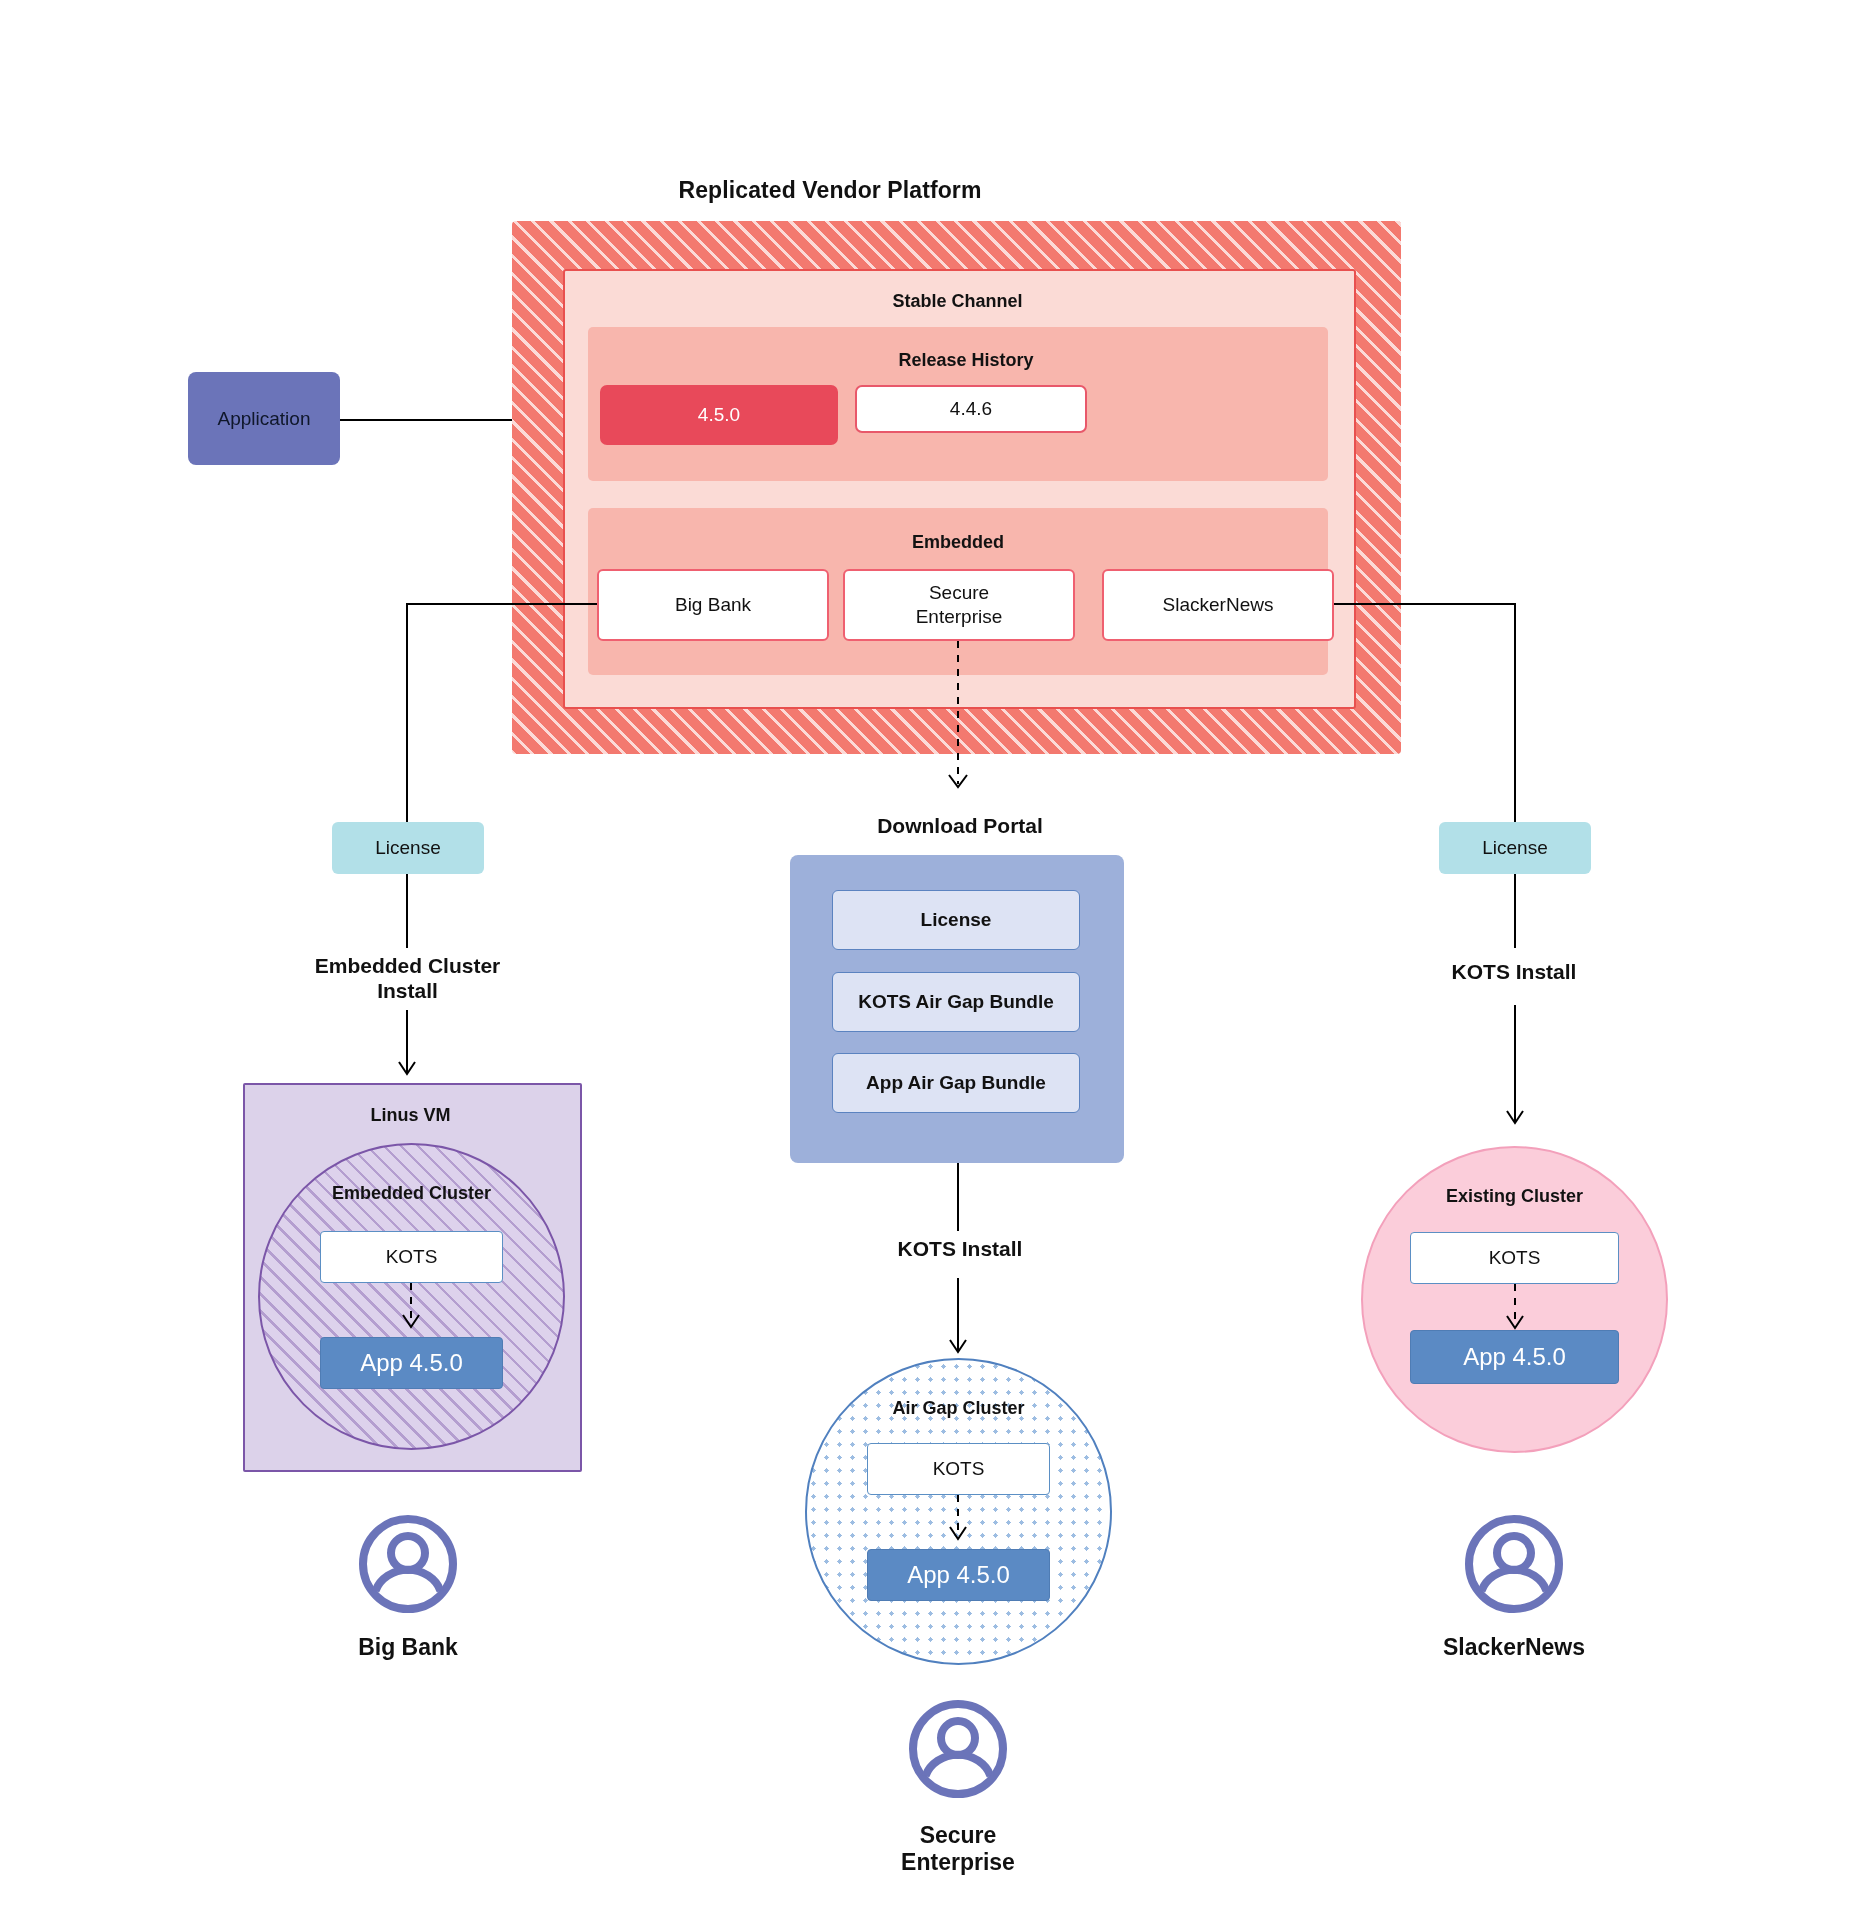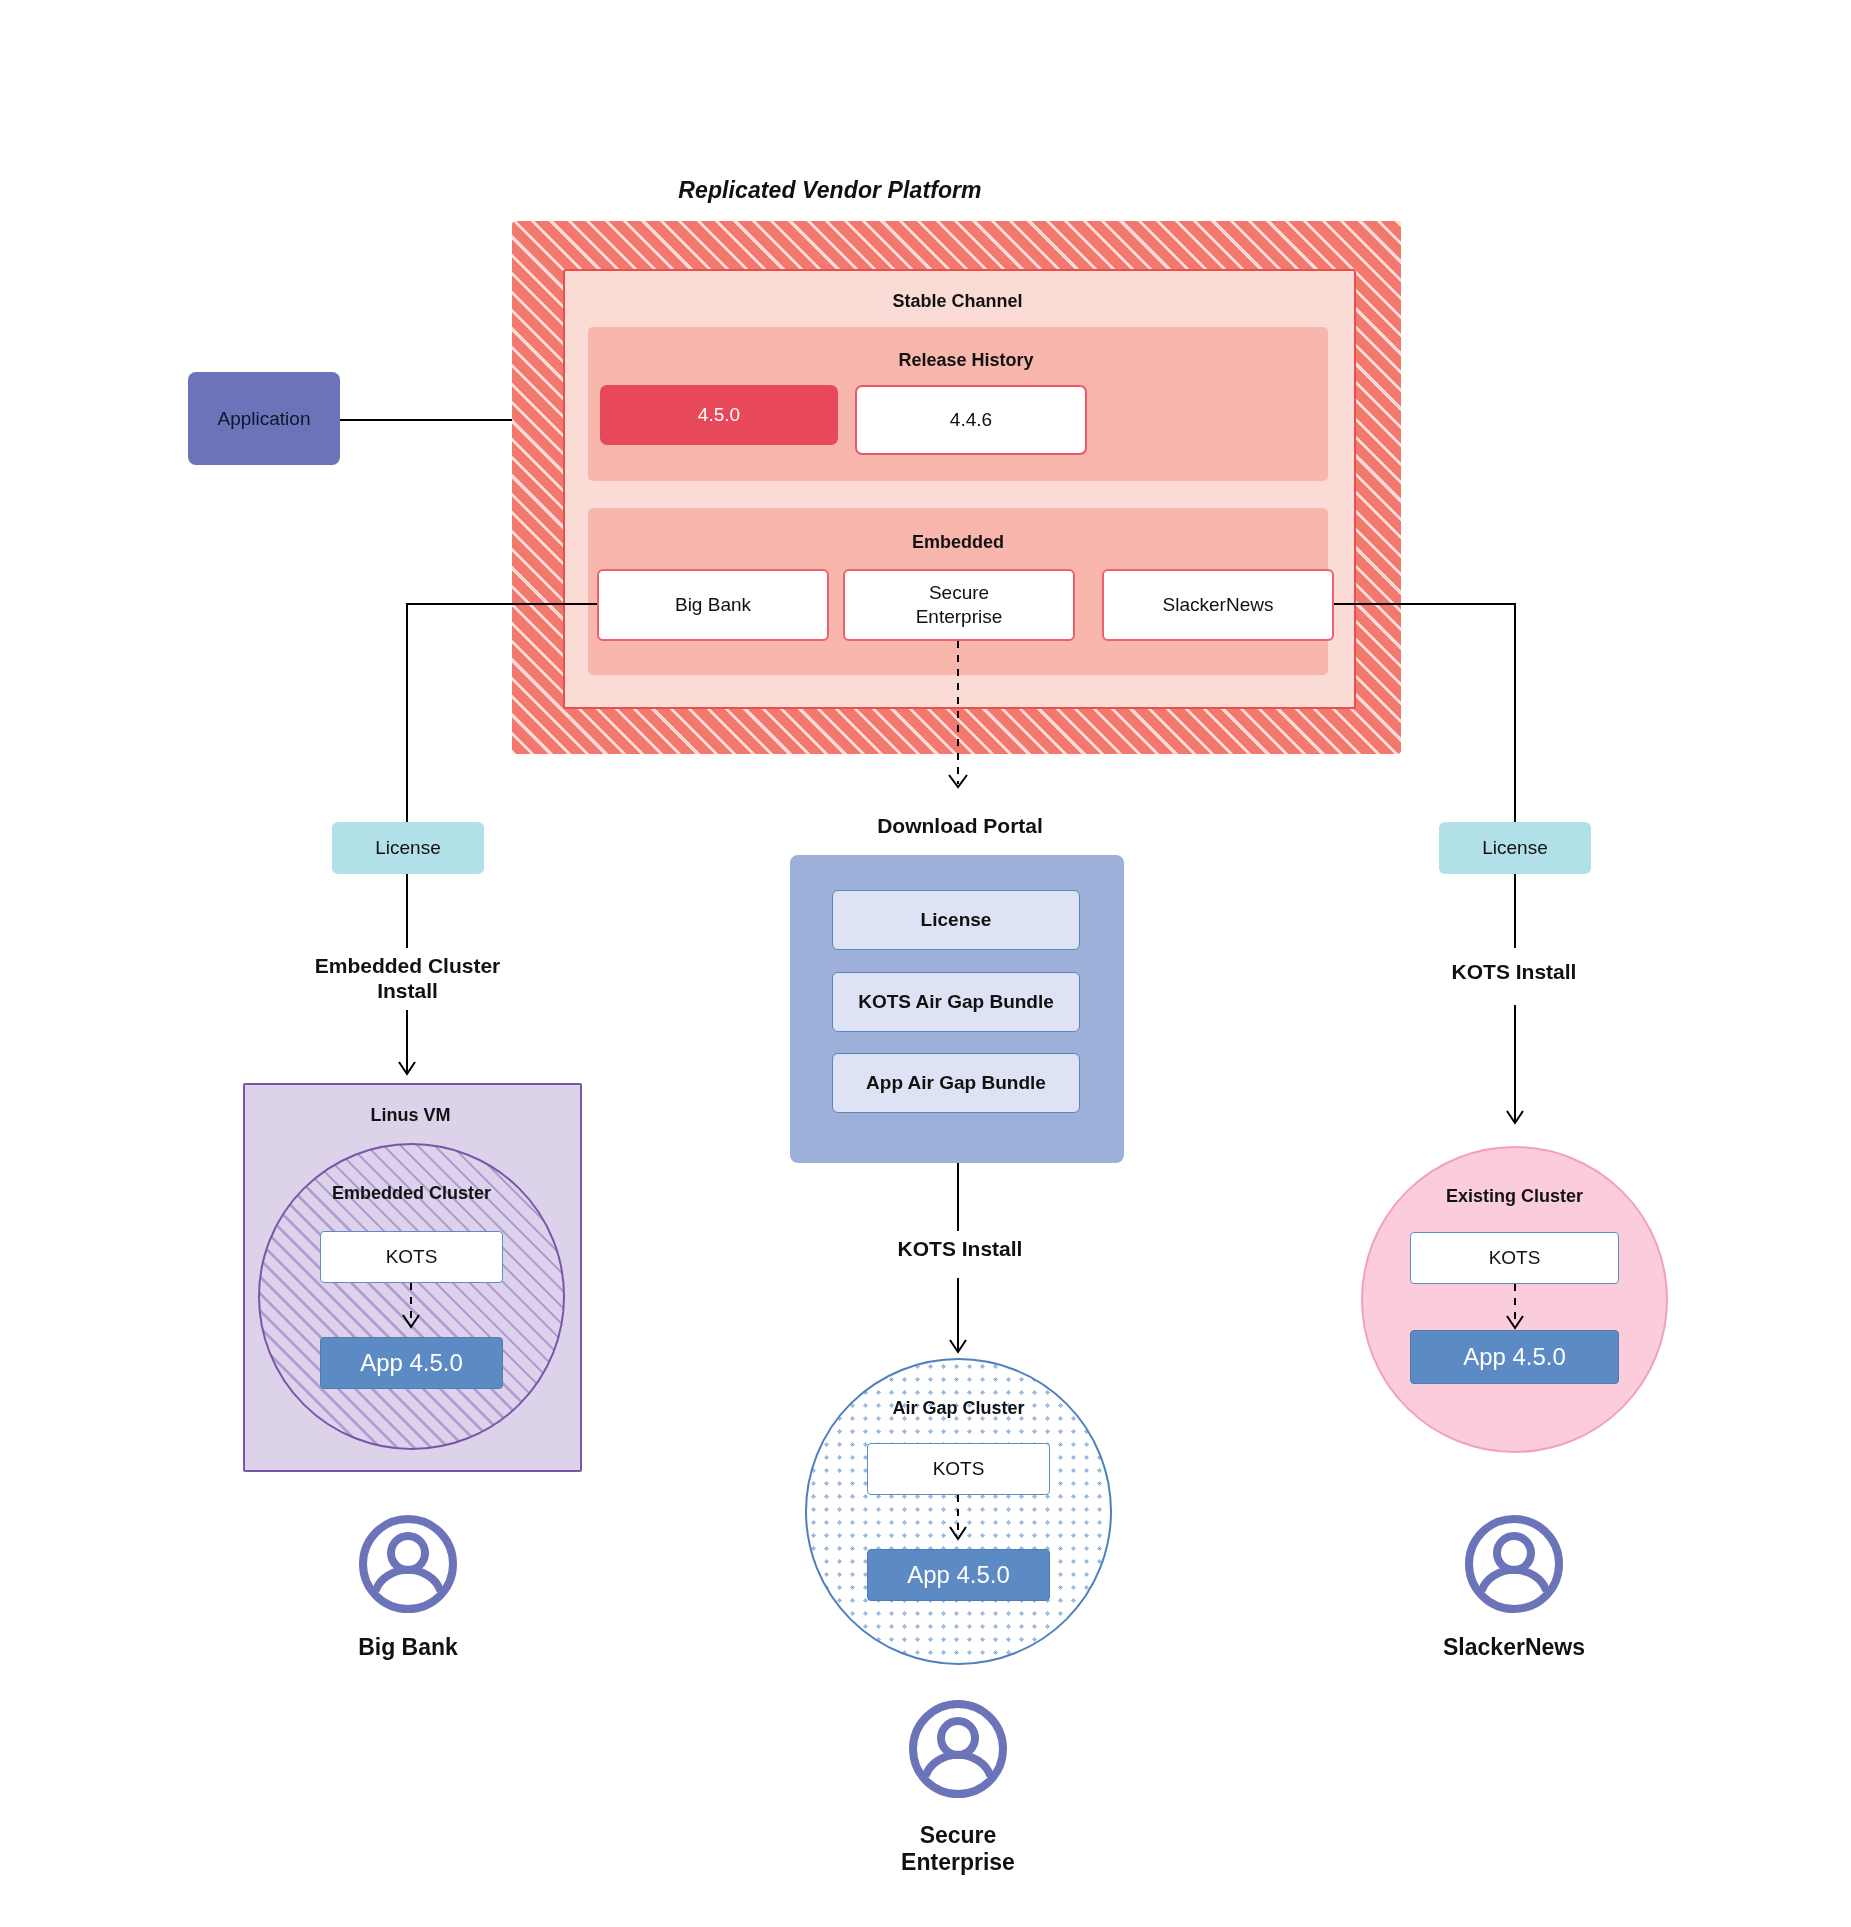--- a/index.html
+++ b/index.html
@@ -175,39 +175,39 @@
   svg.conn line, svg.conn path{stroke:#000000;stroke-width:2;fill:none;}
   svg.conn .dashed{stroke-dasharray:7 7;}
 
   .avatar svg{display:block;}
 </style>
 </head>
 <body>
 
 <div id="canvas">
 
-  <div class="abs ctr diagram-title" style="left:620px;top:177px;width:420px;height:26px;font-style:italic;">Replicated Vendor Platform</div>
+  <div class="abs ctr diagram-title" style="left:620px;top:177px;width:420px;height:26px;">Replicated Vendor Platform</div>
 
   <div class="abs ctr application-box" style="left:188px;top:372px;width:152px;height:93px;">Application</div>
 
   <svg class="conn" style="left:340px;top:418px;width:260px;height:4px;">
     <line x1="0" y1="2" x2="250" y2="2"></line>
     <path d="M 238 -6 L 250 2 L 238 10"></path>
   </svg>
 
   <div class="abs platform-outer" style="left:512px;top:221px;width:889px;height:533px;"></div>
 
   <div class="abs channel-box" style="left:563px;top:269px;width:789px;height:436px;"></div>
   <div class="abs ctr section-title" style="left:563px;top:290px;width:789px;height:22px;">Stable Channel</div>
 
   <div class="abs inner-panel" style="left:588px;top:327px;width:740px;height:154px;"></div>
   <div class="abs ctr section-title" style="left:588px;top:349px;width:740px;height:22px;padding-left:16px;">Release History</div>
 
   <div class="abs ctr release-chip current" style="left:600px;top:385px;width:238px;height:60px;">4.5.0</div>
-  <div class="abs ctr release-chip past" style="left:855px;top:385px;width:232px;height:70px;">4.4.6</div>
+  <div class="abs ctr release-chip past" style="left:855px;top:385px;width:232px;height:48px;">4.4.6</div>
 
   <div class="abs inner-panel" style="left:588px;top:508px;width:740px;height:167px;"></div>
   <div class="abs ctr section-title" style="left:588px;top:531px;width:740px;height:22px;">Embedded</div>
 
   <div class="abs ctr customer-chip" style="left:597px;top:569px;width:232px;height:72px;white-space:pre-line;">Big Bank</div>
   <div class="abs ctr customer-chip" style="left:843px;top:569px;width:232px;height:72px;white-space:pre-line;">Secure
 Enterprise</div>
   <div class="abs ctr customer-chip" style="left:1102px;top:569px;width:232px;height:72px;white-space:pre-line;">SlackerNews</div>
 
   <svg class="conn" style="left:406px;top:603px;width:200px;height:220px;">

